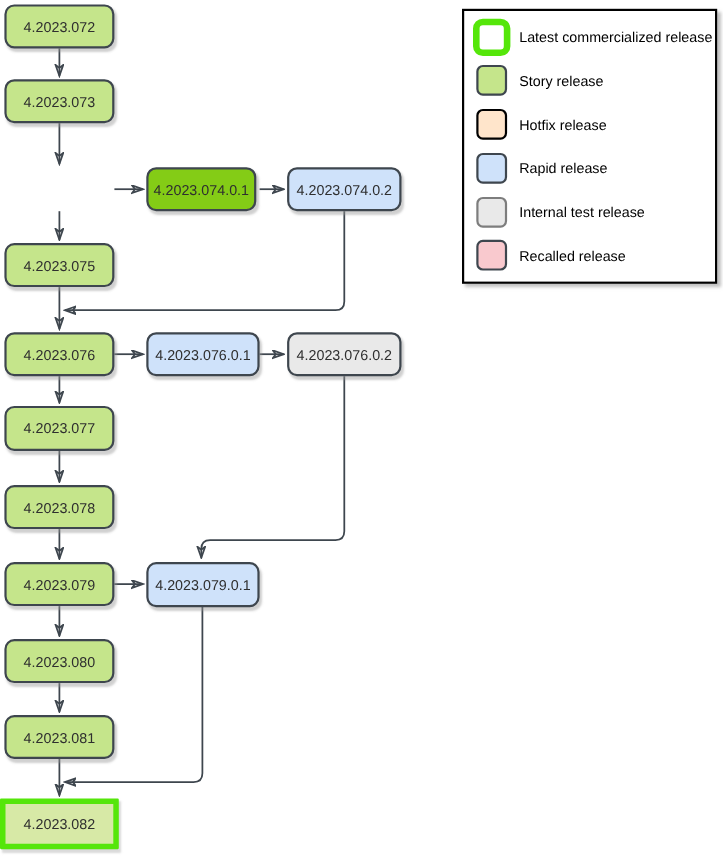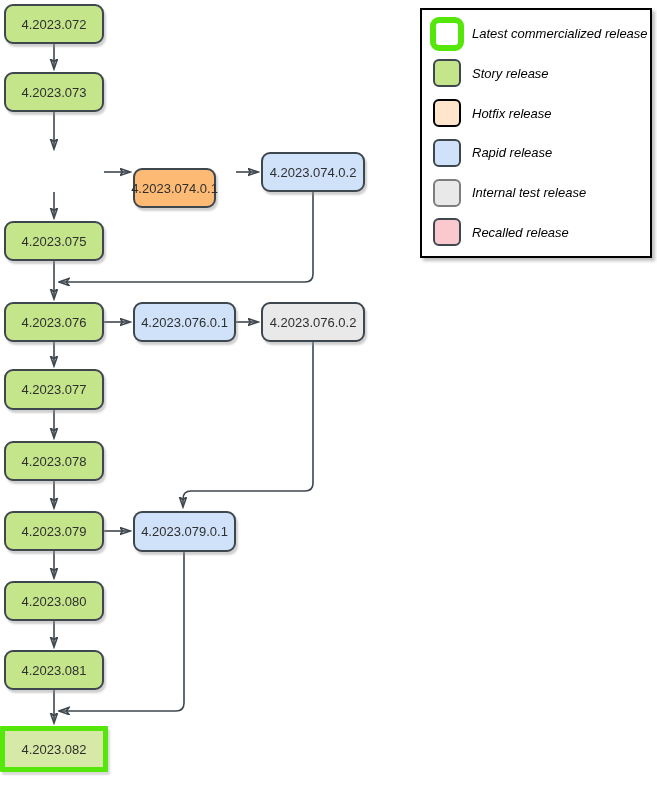--- a/index.html
+++ b/index.html
@@ -22,21 +22,20 @@
   .node.latest{
     border:5px solid #55e60a;border-radius:1px;
     box-shadow:2px 3px 2px rgba(160,160,160,0.4);
   }
   .legend{
     position:absolute;left:420px;top:8px;width:232px;height:250px;
     box-sizing:border-box;border:2px solid #000000;background:#ffffff;
     box-shadow:3px 3px 3px rgba(140,140,140,0.55);
     display:flex;flex-direction:column;justify-content:center;
     padding:4px 6px;
-    font-style:italic;
   }
   .legend-row{height:40px;display:flex;align-items:center;}
   .swatch-slot{width:38px;display:flex;align-items:center;justify-content:center;flex:0 0 38px;}
   .swatch{box-sizing:border-box;width:28px;height:28px;border:2px solid #3e464e;border-radius:6px;}
   .swatch.latest{width:34px;height:34px;border:6px solid #55e60a;border-radius:9px;}
   .swatch.hotfix{border-color:#000000;}
   .swatch.internal{border-color:#7d7d7d;}
   .legend-label{font-size:13px;color:#000000;margin-left:6px;white-space:nowrap;}
 </style>
 </head>
@@ -74,21 +73,21 @@
   <div class="node" style="left: 4px; top: 72px; width: 100px; height: 40px; background-color: rgb(197, 229, 139);">4.2023.073</div>
   <div class="node" style="left: 4px; top: 221px; width: 100px; height: 40px; background-color: rgb(197, 229, 139);">4.2023.075</div>
   <div class="node" style="left: 4px; top: 302px; width: 100px; height: 40px; background-color: rgb(197, 229, 139);">4.2023.076</div>
   <div class="node" style="left: 4px; top: 369px; width: 100px; height: 41px; background-color: rgb(197, 229, 139); text-align: right;">4.2023.077</div>
   <div class="node" style="left: 4px; top: 441px; width: 100px; height: 40px; background-color: rgb(197, 229, 139);">4.2023.078</div>
   <div class="node" style="left: 4px; top: 511px; width: 100px; height: 40px; background-color: rgb(197, 229, 139);">4.2023.079</div>
   <div class="node" style="left: 4px; top: 581px; width: 100px; height: 40px; background-color: rgb(197, 229, 139);">4.2023.080</div>
   <div class="node" style="left: 4px; top: 650px; width: 100px; height: 40px; background-color: rgb(197, 229, 139);">4.2023.081</div>
   <div class="node latest" style="left: 0px; top: 726px; width: 108px; height: 46px; background-color: rgb(215, 233, 166);">4.2023.082</div>
 
-  <div class="node" style="left: 133px; top: 152px; width: 83px; height: 40px; background-color: #fdba74; margin-top: 16px;">4.2023.074.0.1</div>
+  <div class="node" style="left: 133px; top: 152px; width: 100px; height: 40px; background-color: #84cc16;">4.2023.074.0.1</div>
   <div class="node" style="left: 261px; top: 152px; width: 104px; height: 40px; background-color: rgb(207, 226, 250);">4.2023.074.0.2</div>
   <div class="node" style="left: 133px; top: 302px; width: 103px; height: 40px; background-color: rgb(207, 226, 250);">4.2023.076.0.1</div>
   <div class="node" style="left: 261px; top: 302px; width: 104px; height: 40px; background-color: rgb(233, 233, 233);">4.2023.076.0.2</div>
   <div class="node" style="left: 133px; top: 511px; width: 103px; height: 41px; background-color: rgb(207, 226, 250);">4.2023.079.0.1</div>
 
   <div class="legend">
     <div class="legend-row">
       <span class="swatch-slot">
           <span class="swatch latest" style="background-color: rgb(255, 255, 255);"></span>
         </span>

